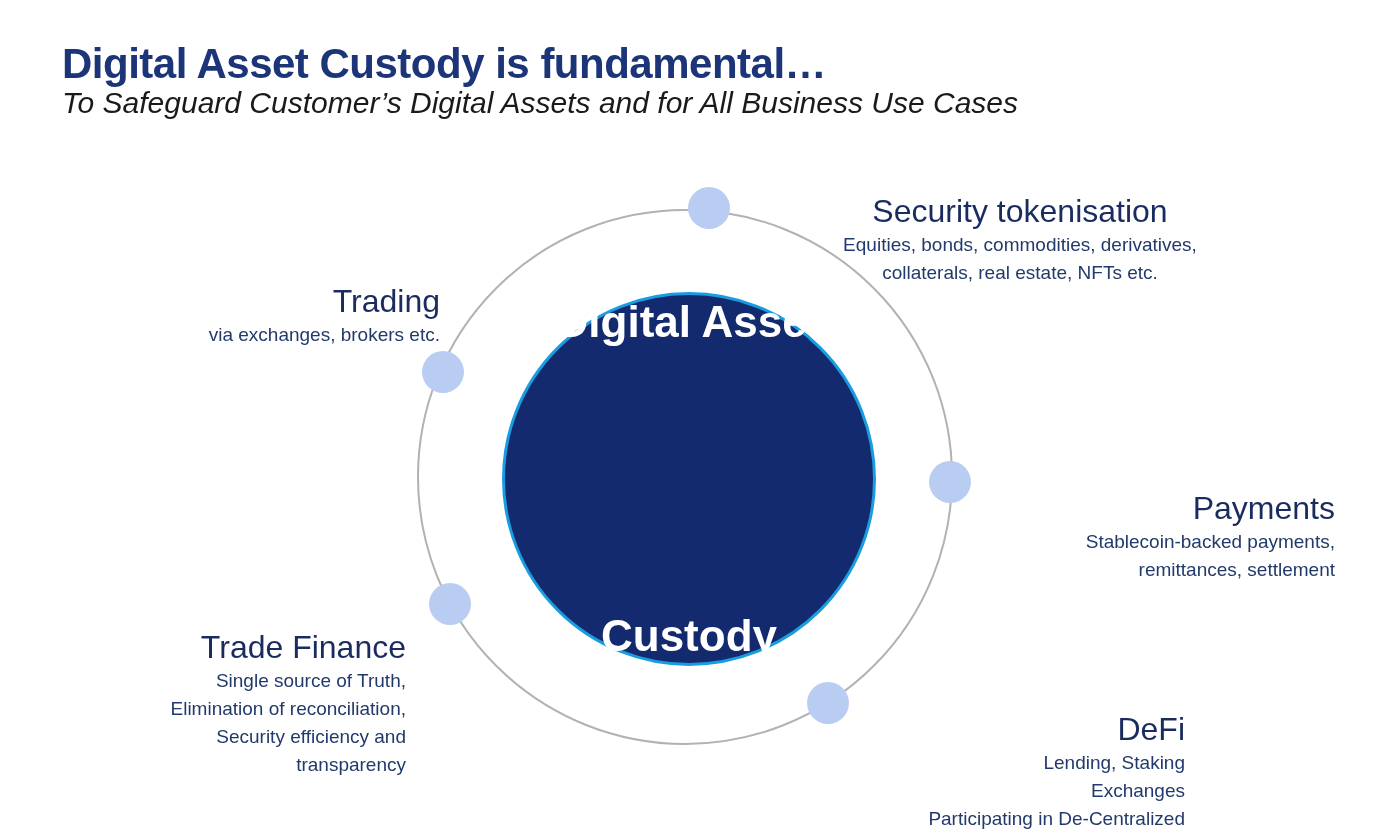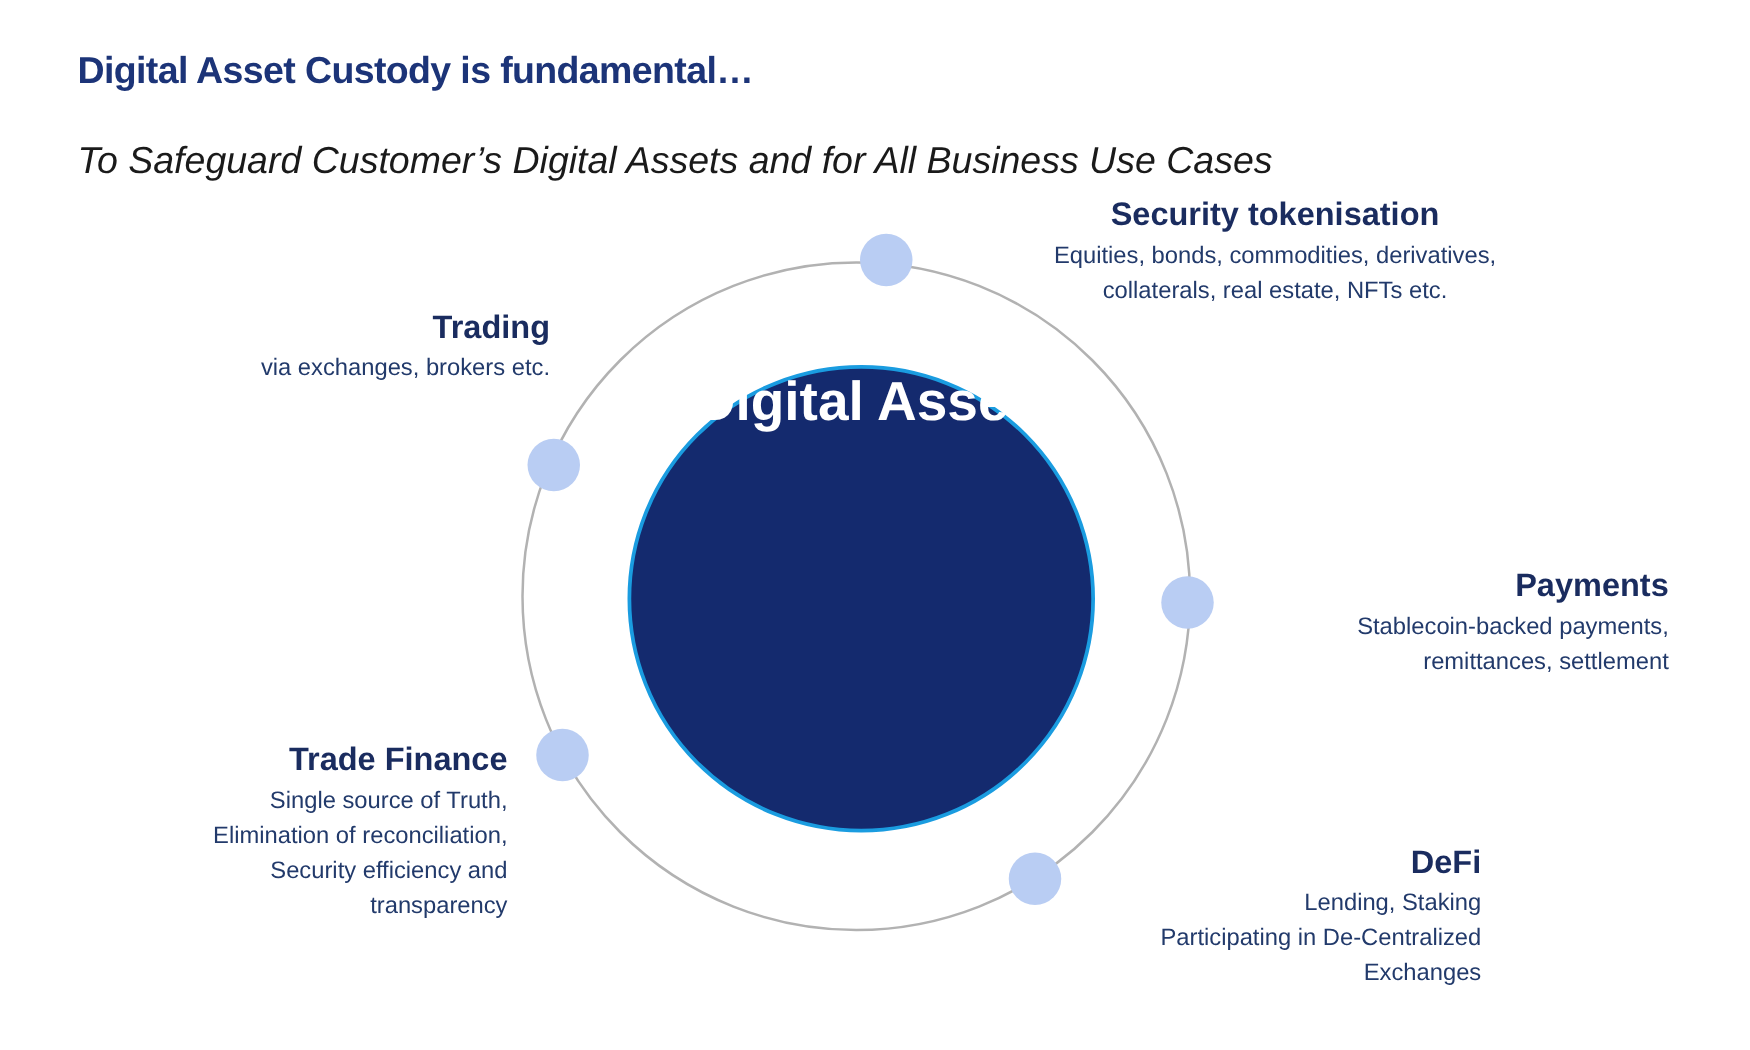--- a/index.html
+++ b/index.html
@@ -7,34 +7,33 @@
     position: relative;
     width: 1400px;
     height: 840px;
     background: #ffffff;
     overflow: hidden;
     font-family: "Liberation Sans", sans-serif;
   }
   .title {
     position: absolute;
     left: 62px; top: 40px;
-    font-size: 30px;
+    font-size: 42px;
     font-weight: 700;
     letter-spacing: -0.5px;
     color: var(--title, #1c3478);
     white-space: nowrap;
   }
   .subtitle {
     position: absolute;
     left: 62px; top: 86px;
     font-size: 30px;
     font-style: italic;
     color: var(--subtitle, #1a1a1a);
     white-space: nowrap;
-    margin-top: 26px;
   }
   .orbit {
     position: absolute;
     left: 417px; top: 209px;
     width: 536px; height: 536px;
     border: 2px solid var(--orbit-stroke, #b2b2b2);
     border-radius: 50%;
     box-sizing: border-box;
   }
   .center-circle {
@@ -64,25 +63,26 @@
     border-radius: 50%;
     background: var(--node-fill, #b9cdf3);
   }
   .node-top         { left: 688px; top: 187px; }
   .node-upper-left  { left: 422px; top: 351px; }
   .node-lower-left  { left: 429px; top: 583px; }
   .node-bottom      { left: 807px; top: 682px; }
   .node-right       { left: 929px; top: 461px; }
   .label-block { position: absolute; }
   .label-block .heading {
-    font-size: 26px;
-    font-weight: 700;
+    font-size: 32px;
+    font-weight: 400;
     line-height: 40px;
     color: var(--heading, #1a2c5f);
     white-space: nowrap;
+    margin-top: 40px;
   }
   .label-block .desc-line {
     font-size: 19px;
     line-height: 28px;
     color: var(--body-text, #223a6b);
     white-space: nowrap;
   }
   .block-security { left: 740px; top: 151px; width: 560px; text-align: center; }
   .block-trading  { left: 85px;  top: 241px; width: 355px; text-align: right; }
   .block-payments { left: 980px; top: 448px; width: 355px; text-align: right; }
@@ -94,20 +94,21 @@
 
 <div class="stage">
 
   <div class="title">Digital Asset Custody is fundamental…</div>
   <div class="subtitle">To Safeguard Customer’s Digital Assets and for All Business Use Cases</div>
 
   <div class="orbit"></div>
 
   <div class="center-circle">
     <div class="line">Digital Asset</div>
+    <div class="line">Custody</div>
   </div>
 
   <div class="node node-top"></div>
   <div class="node node-right"></div>
   <div class="node node-bottom"></div>
   <div class="node node-lower-left"></div>
   <div class="node node-upper-left"></div>
 
   <div class="label-block block-security">
     <div class="heading">Security tokenisation</div>
@@ -117,22 +118,22 @@
 
   <div class="label-block block-payments">
     <div class="heading">Payments</div>
     <div class="desc-line">Stablecoin-backed payments,</div>
     <div class="desc-line">remittances, settlement</div>
   </div>
 
   <div class="label-block block-defi">
     <div class="heading">DeFi</div>
     <div class="desc-line">Lending, Staking</div>
+    <div class="desc-line">Exchanges</div>
     <div class="desc-line">Participating in De-Centralized</div>
-    <div class="desc-line">Exchanges</div>
   </div>
 
   <div class="label-block block-tradefinance">
     <div class="heading">Trade Finance</div>
     <div class="desc-line">Single source of Truth,</div>
     <div class="desc-line">Elimination of reconciliation,</div>
     <div class="desc-line">Security efficiency and</div>
     <div class="desc-line">transparency</div>
   </div>
 

